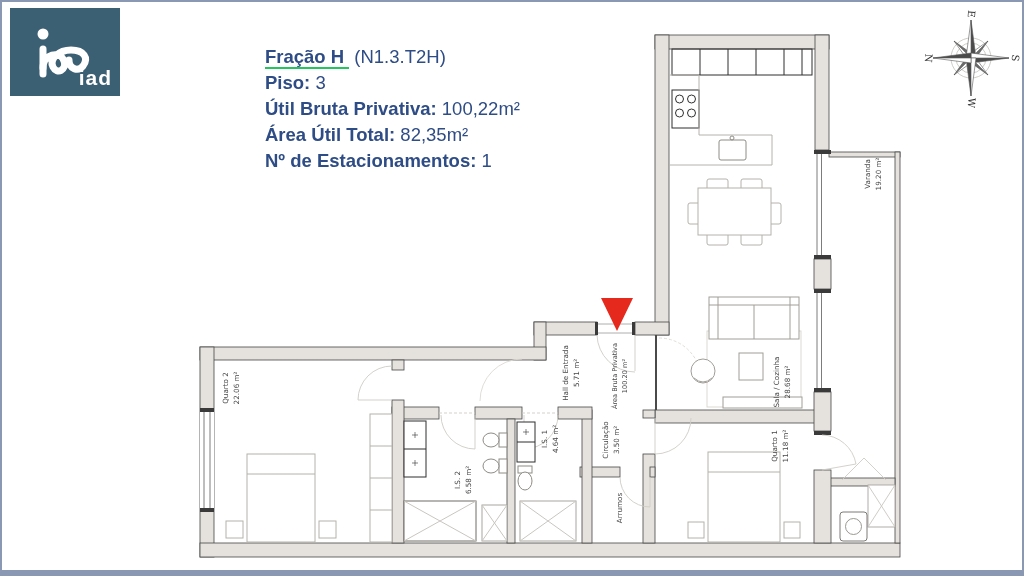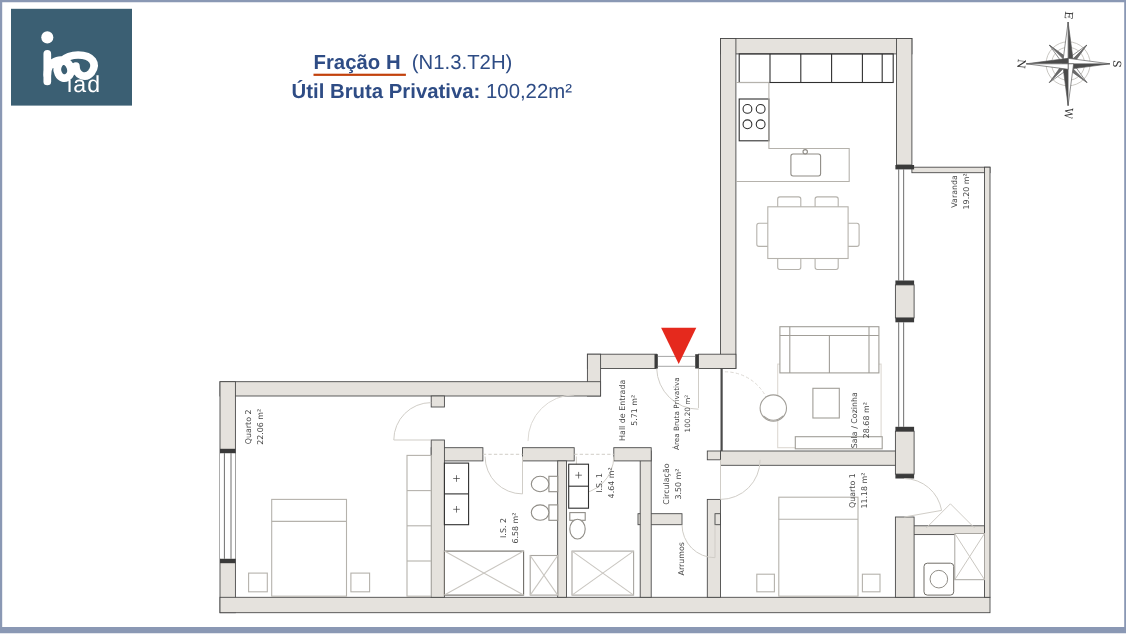--- a/index.html
+++ b/index.html
@@ -5,28 +5,28 @@
   html,body{margin:0;padding:0;background:#fff;}
   .frame{
     position:relative;width:1024px;height:576px;background:#ffffff;
     box-sizing:border-box;border:2px solid #8a98b4;border-bottom-width:6px;
     overflow:hidden;font-family:"Liberation Sans",sans-serif;
   }
   
   .logo{position:absolute;left:8px;top:6px;width:110px;height:88px;background:#3b5f73;}
   .logo svg{position:absolute;left:0;top:0;}
   .logo .brand{
-    position:absolute;right:28px;bottom:6px;color:#ffffff;font-weight:normal;
+    position:absolute;right:8px;bottom:6px;color:#ffffff;font-weight:bold;
     font-size:21px;letter-spacing:1px;font-family:"Liberation Sans",sans-serif;
   }
   
   .header{position:absolute;left:263px;top:42px;color:#2e4c85;}
   .hline{font-size:18.5px;line-height:26px;white-space:nowrap;}
   .hb{font-weight:bold;}
-  .hu{border-bottom:2px solid #c2410c;padding-right:5px;margin-left:20px;}
+  .hu{border-bottom:2px solid #22c55e;padding-right:5px;}
   
   .compass{position:absolute;left:922px;top:4px;width:96px;height:102px;}
   
   .plan{position:absolute;left:0;top:0;}
   text.rn{font-family:"DejaVu Sans",sans-serif;font-size:7.2px;fill:#474747;}
   text.rn-sm{font-family:"DejaVu Sans",sans-serif;font-size:6.6px;fill:#474747;}
   text.cl{font-family:"DejaVu Serif",serif;font-size:10px;fill:#333;}
 </style>
 </head>
 <body>
@@ -43,22 +43,34 @@
     </svg>
     <span class="brand">iad</span>
   </div>
 
   <div class="header">
     <div class="hline">
       <span class="hb hu">Fração H</span>
       <span>(N1.3.T2H)</span>
     </div>
     <div class="hline">
+      <span class="hb">Piso:</span>
+      <span>3</span>
+    </div>
+    <div class="hline">
       <span class="hb">Útil Bruta Privativa:</span>
       <span>100,22m²</span>
+    </div>
+    <div class="hline">
+      <span class="hb">Área Útil Total:</span>
+      <span>82,35m²</span>
+    </div>
+    <div class="hline">
+      <span class="hb">Nº de Estacionamentos:</span>
+      <span>1</span>
     </div>
   </div>
 
   <svg class="compass" width="96" height="102" viewBox="0 0 96 102">
     <g stroke="#c2bfb9" fill="none" stroke-width="0.8">
       <circle cx="47" cy="52" r="20"></circle>
         <circle cx="47" cy="52" r="15"></circle>
     </g>
     <g stroke="#555" stroke-width="0.6">
 

